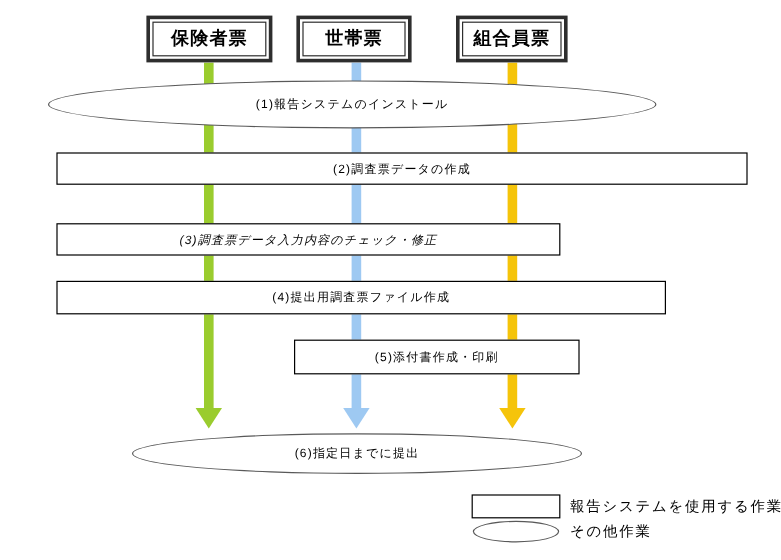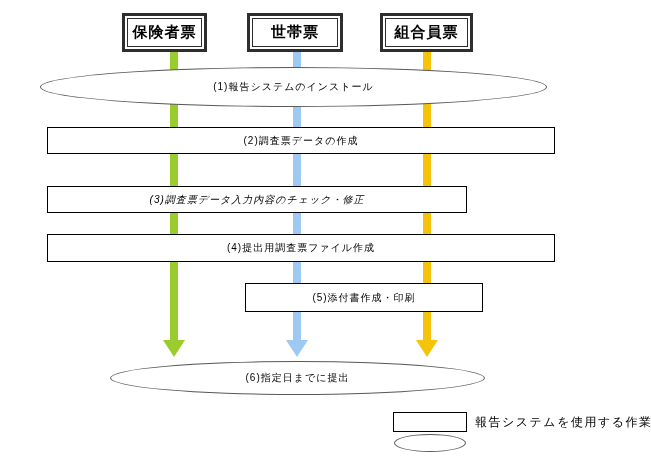--- a/index.html
+++ b/index.html
@@ -28,35 +28,35 @@
   .form-box {
     position:absolute; top:13px; height:39px; box-sizing:border-box;
     border:3px solid #2e2e2e; background:#fff; padding:2px;
   }
   .form-box-inner {
     box-sizing:border-box; width:100%; height:100%;
     border:1px solid #2e2e2e;
     display:flex; align-items:center; justify-content:center;
     font-size:15px; font-weight:bold; letter-spacing:1px; white-space:nowrap;
   }
-  .form-box.b1 { left:122px; width:85px; }
+  .form-box.b1 { left:122px; width:105px; }
   .form-box.b2 { left:247px; width:96px; }
   .form-box.b3 { left:380px; width:93px; }
 
   
   .step {
     position:absolute; box-sizing:border-box; background:#fff;
     display:flex; align-items:center; justify-content:center;
     font-size:10px; letter-spacing:1px; white-space:nowrap;
   }
   .step.rect    { border:1px solid #000000; }
   .step.ellipse { border:1px solid #595959; border-radius:50%; }
 
   .step.s1 { left:40px;  top:67px;  width:507px; height:40px; }
-  .step.s2 { left:47px;  top:127px; width:508px; height:27px; }
+  .step.s2 { left:47px;  top:127px; width:576px; height:27px; }
   .step.s3 { left:47px;  top:186px; width:420px; height:27px;font-style:italic; }
   .step.s4 { left:47px;  top:234px; width:508px; height:28px; }
   .step.s5 { left:245px; top:283px; width:238px; height:29px; }
   .step.s6 { left:110px; top:361px; width:375px; height:34px; }
 
   
   .legend-rect-symbol {
     position:absolute; left:393px; top:412px; width:74px; height:20px;
     box-sizing:border-box; border:1px solid #000; background:#fff;
   }
@@ -109,14 +109,15 @@
   <div class="form-box b2">
     <div class="form-box-inner">世帯票</div>
   </div>
   <div class="form-box b3">
     <div class="form-box-inner">組合員票</div>
   </div>
 
   <div class="legend-rect-symbol"></div>
   <div class="legend-label l1">報告システムを使用する作業</div>
   <div class="legend-ellipse-symbol"></div>
+  <div class="legend-label l2">その他作業</div>
 
 </div>
 
 </body></html>

